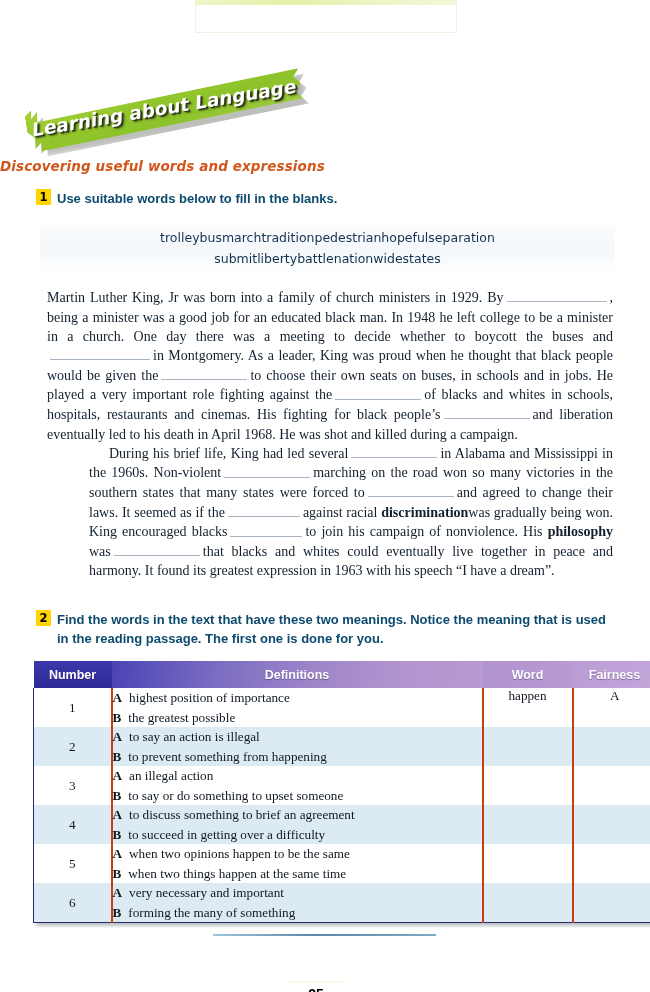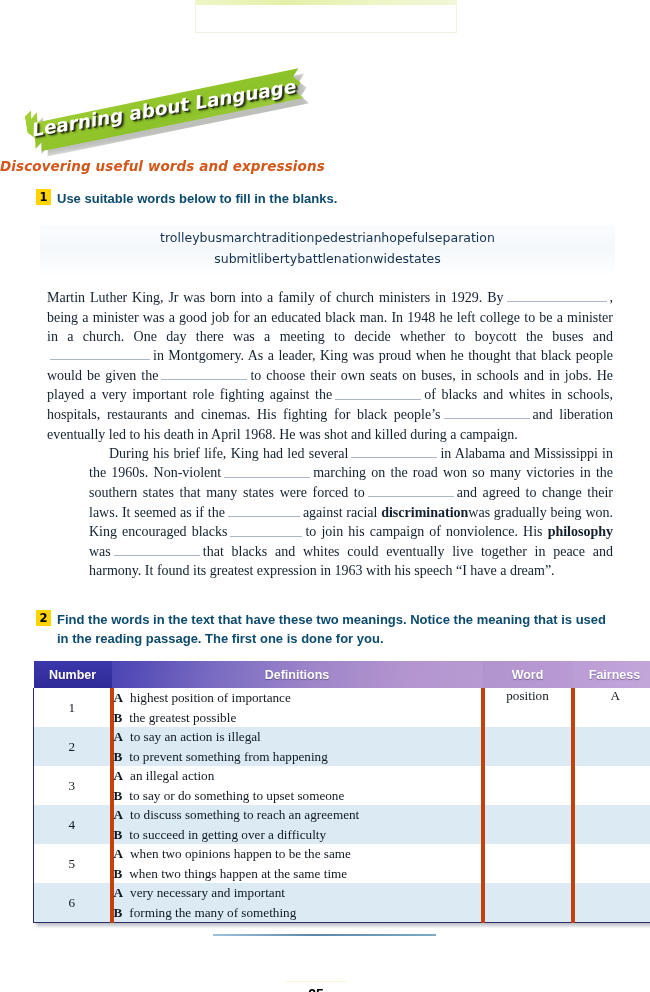--- a/index.html
+++ b/index.html
@@ -205,21 +205,21 @@
     text-align: center;
     border: none;
     text-shadow: 0 1px 1px rgba(40,20,80,.45);
   }
   .th-number { background: linear-gradient(180deg,#3c37ab 0%,#2e2a96 100%); width: 76px; }
   .th-definitions { background: linear-gradient(100deg,#4a44b4 0%,#7a6cc2 28%,#9f86c9 55%,#b495cf 80%,#b89ad2 100%); }
   .th-word { background: linear-gradient(100deg,#b193ce 0%,#b99ad3 100%); width: 88px; }
   .th-meaning { background: linear-gradient(100deg,#bb9dd5 0%,#c3a6da 100%); width: 82px; }
 
   .tbl td {
-    border-left: 4px solid #c2410c;
+    border-left: 2px solid #c2410c;
     border-right: 1px solid #2b2b63;
     font-family: "Liberation Serif", serif;
     font-size: 13.2px;
     color: #101820;
     padding: 0;
   }
   .tbl tr.shaded td { background: #dceaf4; }
   .tbl tr td:first-child { border-left: 1px solid #2b2b63; }
   .cell-num {
     text-align: center;
@@ -332,21 +332,21 @@
         <th class="th-meaning">Fairness</th>
       </tr>
     </thead>
     <tbody id="tbl-body">
         <tr>
           <td class="cell-num">1</td>
           <td class="cell-def">
             <div class="def-line"><span class="def-key">A</span><span>highest position of importance</span></div>
             <div class="def-line"><span class="def-key">B</span><span>the greatest possible</span></div>
           </td>
-          <td class="cell-word">position</td>
+          <td class="cell-word">happen</td>
           <td class="cell-meaning">A</td>
         </tr>
         <tr class="shaded">
           <td class="cell-num">2</td>
           <td class="cell-def">
             <div class="def-line"><span class="def-key">A</span><span>to say an action is illegal</span></div>
             <div class="def-line"><span class="def-key">B</span><span>to prevent something from happening</span></div>
           </td>
           <td class="cell-word"></td>
           <td class="cell-meaning"></td>
@@ -356,21 +356,21 @@
           <td class="cell-def">
             <div class="def-line"><span class="def-key">A</span><span>an illegal action</span></div>
             <div class="def-line"><span class="def-key">B</span><span>to say or do something to upset someone</span></div>
           </td>
           <td class="cell-word"></td>
           <td class="cell-meaning"></td>
         </tr>
         <tr class="shaded">
           <td class="cell-num">4</td>
           <td class="cell-def">
-            <div class="def-line"><span class="def-key">A</span><span>to discuss something to reach an agreement</span></div>
+            <div class="def-line"><span class="def-key">A</span><span>to discuss something to brief an agreement</span></div>
             <div class="def-line"><span class="def-key">B</span><span>to succeed in getting over a difficulty</span></div>
           </td>
           <td class="cell-word"></td>
           <td class="cell-meaning"></td>
         </tr>
         <tr>
           <td class="cell-num">5</td>
           <td class="cell-def">
             <div class="def-line"><span class="def-key">A</span><span>when two opinions happen to be the same</span></div>
             <div class="def-line"><span class="def-key">B</span><span>when two things happen at the same time</span></div>

